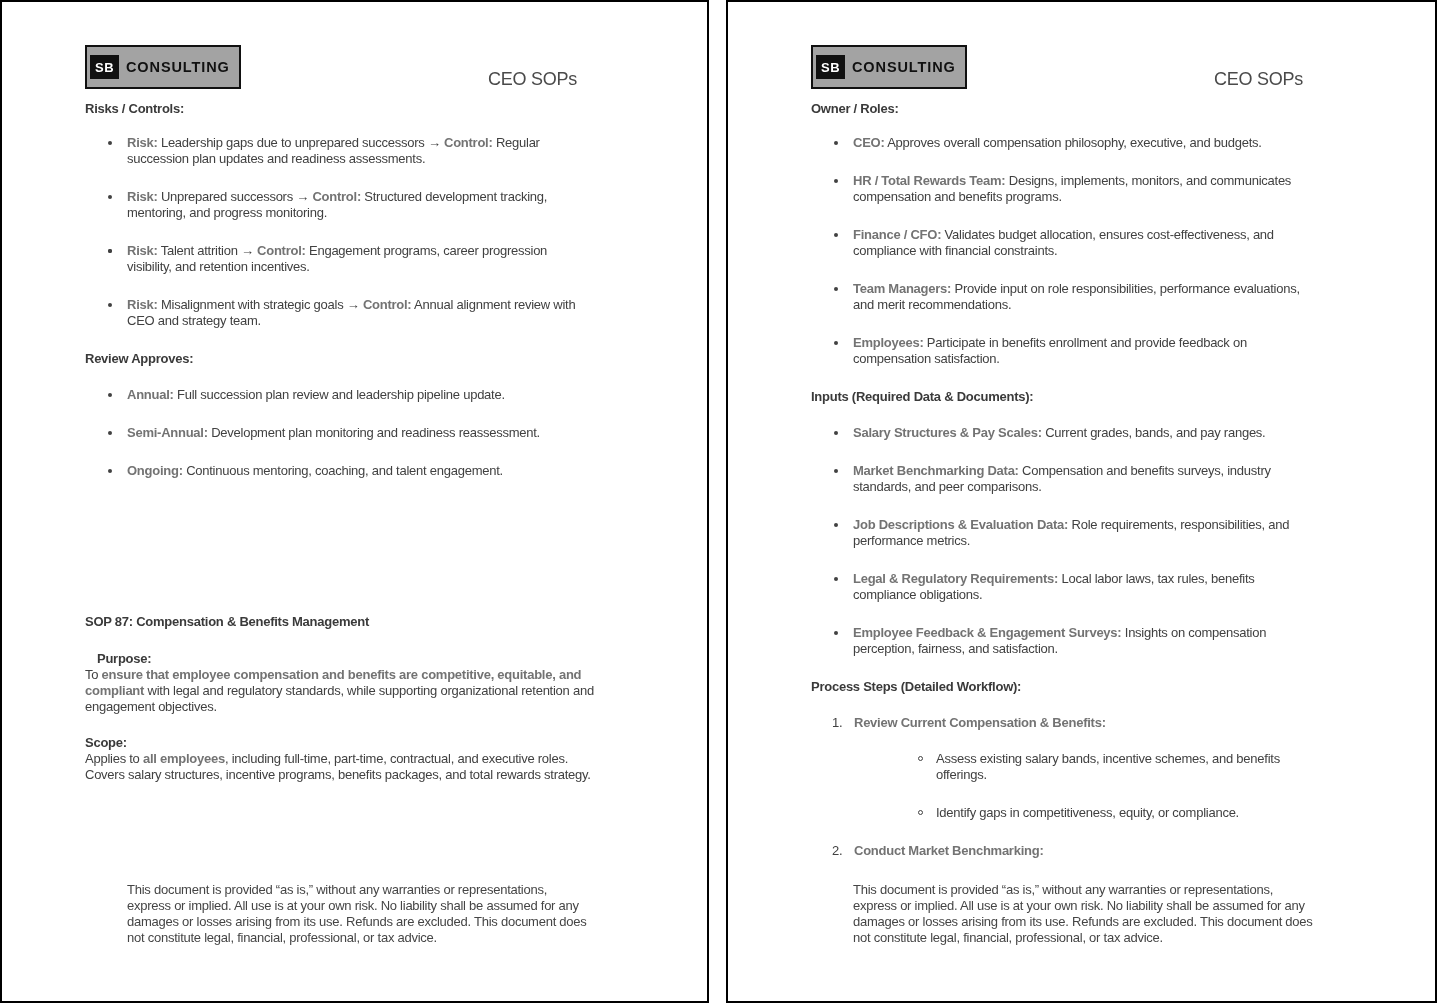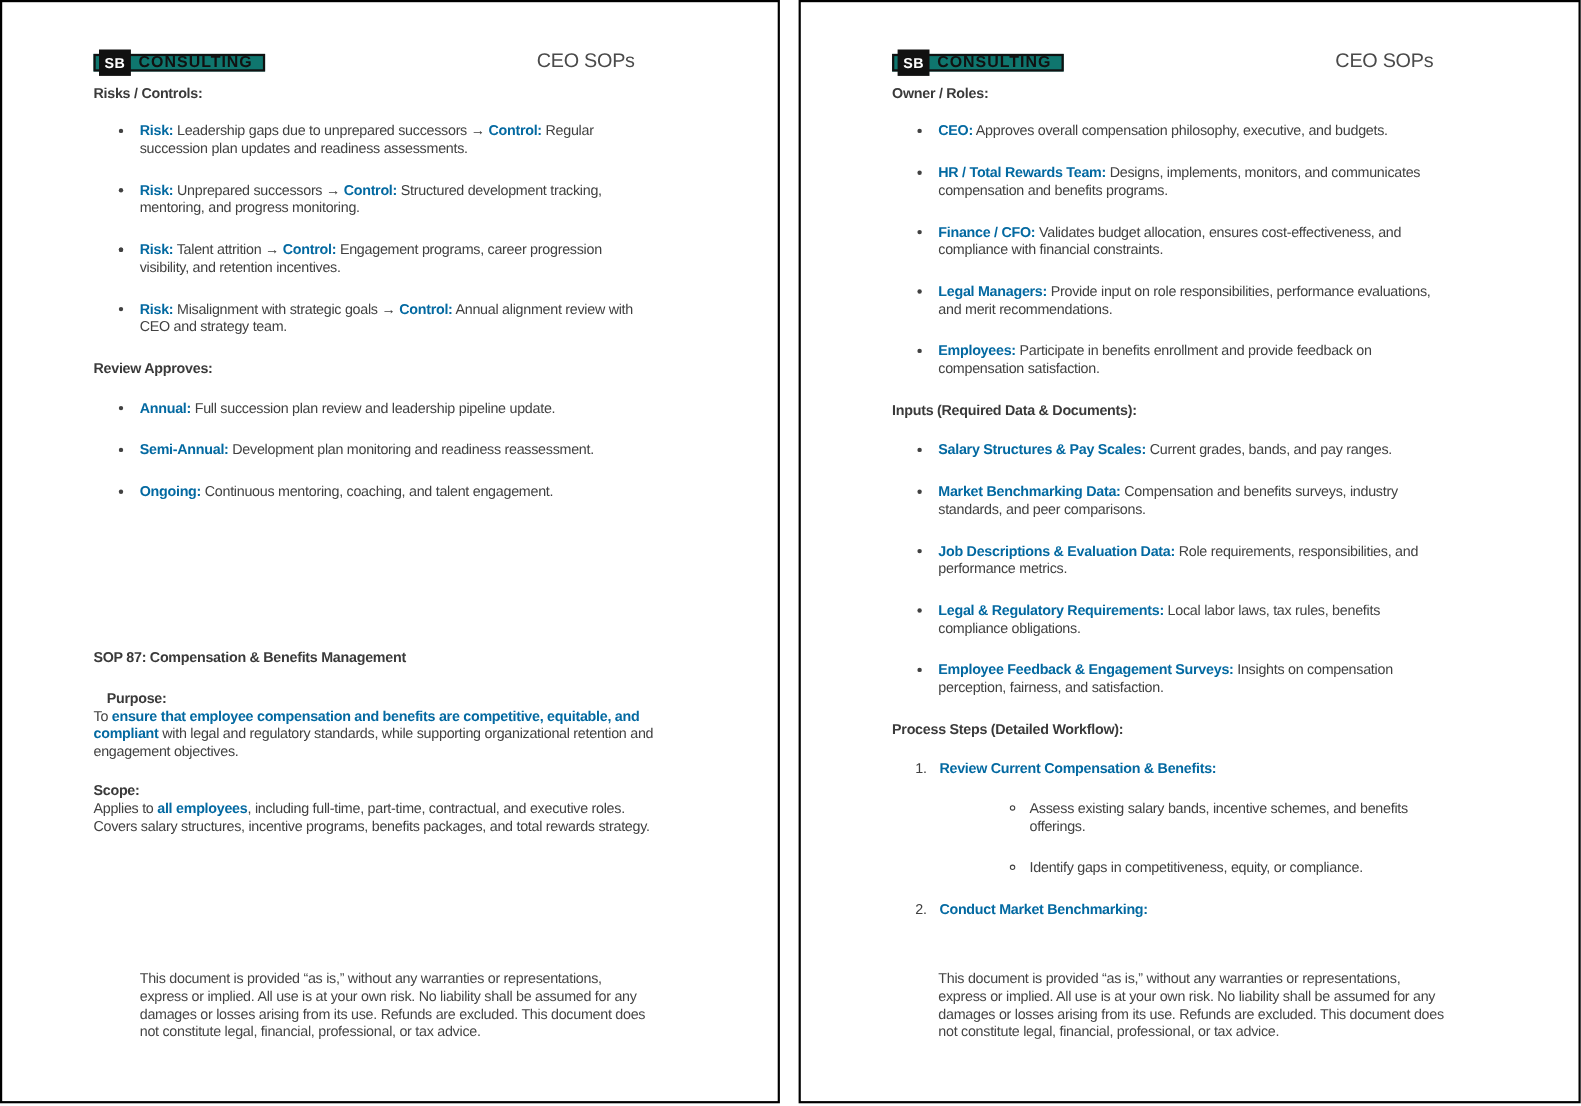--- a/index.html
+++ b/index.html
@@ -10,30 +10,30 @@
   }
   .page{
     position:absolute;top:0;height:1003px;background:#fff;
     border:2px solid #000;box-sizing:border-box;
   }
   #page-left{left:0;width:709px;}
   #page-right{left:726px;width:711px;}
   .content{padding:43px 0 0 83px;width:510px;letter-spacing:-0.25px;}
   
   .hdr{display:flex;justify-content:space-between;align-items:flex-end;width:492px;}
-  .logo{display:flex;align-items:center;border:2px solid #111;height:16px;box-sizing:border-box;background:#0f766e;}
+  .logo{display:flex;align-items:center;border:2px solid #111;height:44px;box-sizing:border-box;background:#a3a3a3;}
   .logo-sq{width:29px;height:24px;margin-left:3px;background:#111;color:#fff;
     font-size:13px;font-weight:700;letter-spacing:.4px;display:flex;align-items:center;justify-content:center;}
   .logo-name{font-size:14.5px;font-weight:800;color:#111;letter-spacing:.9px;margin:0 9px 0 7px;white-space:nowrap;}
   .hdr-right{font-size:18px;color:#4a4a4a;margin-bottom:-1px;}
   
   h1,h2,h3,p,ul,ol,li{margin:0;padding:0;}
   .sec-h{font-size:13px;line-height:16px;font-weight:700;color:#3a3a3a;}
   .para{font-size:13px;line-height:16px;}
-  .b{font-weight:700;color:#0369a1;}
+  .b{font-weight:700;color:#737373;}
   .mt12{margin-top:12px;}.mt18{margin-top:18px;}.mt21{margin-top:21px;padding-left:12px;}
   .mt22{margin-top:20px;}.mt135{margin-top:135px;}
   
   .blist{list-style:none;}
   .bitem{position:relative;padding-left:42px;font-size:13px;line-height:16px;margin-bottom:22px;}
   .dot{position:absolute;left:23px;top:6px;width:4px;height:4px;border-radius:50%;background:#414141;}
   
   .steps{list-style:none;}
   .step{position:relative;padding-left:43px;font-size:13px;line-height:16px;}
   .num{position:absolute;left:21px;top:0;}
@@ -140,21 +140,21 @@
           <span><span class="b">HR / Total Rewards Team:</span><span> Designs, implements, monitors, and communicates compensation and benefits programs.</span></span>
         </li>
 
         <li class="bitem">
           <span class="dot"></span>
           <span><span class="b">Finance / CFO:</span><span> Validates budget allocation, ensures cost-effectiveness, and compliance with financial constraints.</span></span>
         </li>
 
         <li class="bitem">
           <span class="dot"></span>
-          <span><span class="b">Legal Managers:</span><span> Provide input on role responsibilities, performance evaluations, and merit recommendations.</span></span>
+          <span><span class="b">Team Managers:</span><span> Provide input on role responsibilities, performance evaluations, and merit recommendations.</span></span>
         </li>
 
         <li class="bitem">
           <span class="dot"></span>
           <span><span class="b">Employees:</span><span> Participate in benefits enrollment and provide feedback on compensation satisfaction.</span></span>
         </li>
       </ul>
 
     <h2 class="sec-h mt22">Inputs (Required Data &amp; Documents):</h2>
     <ul class="blist mt22">

